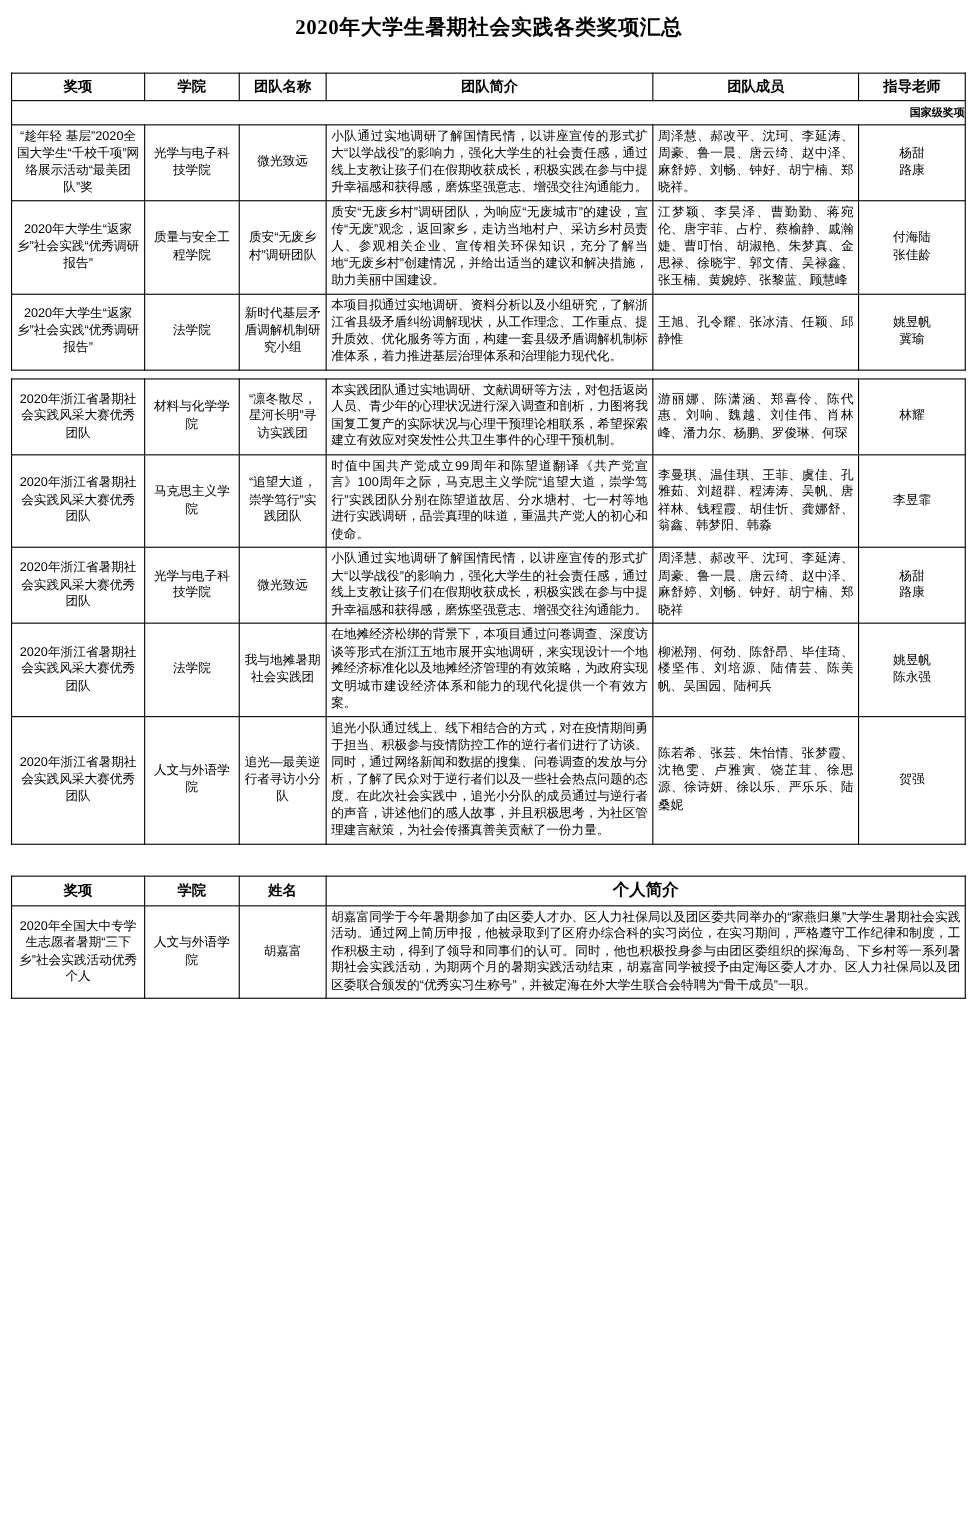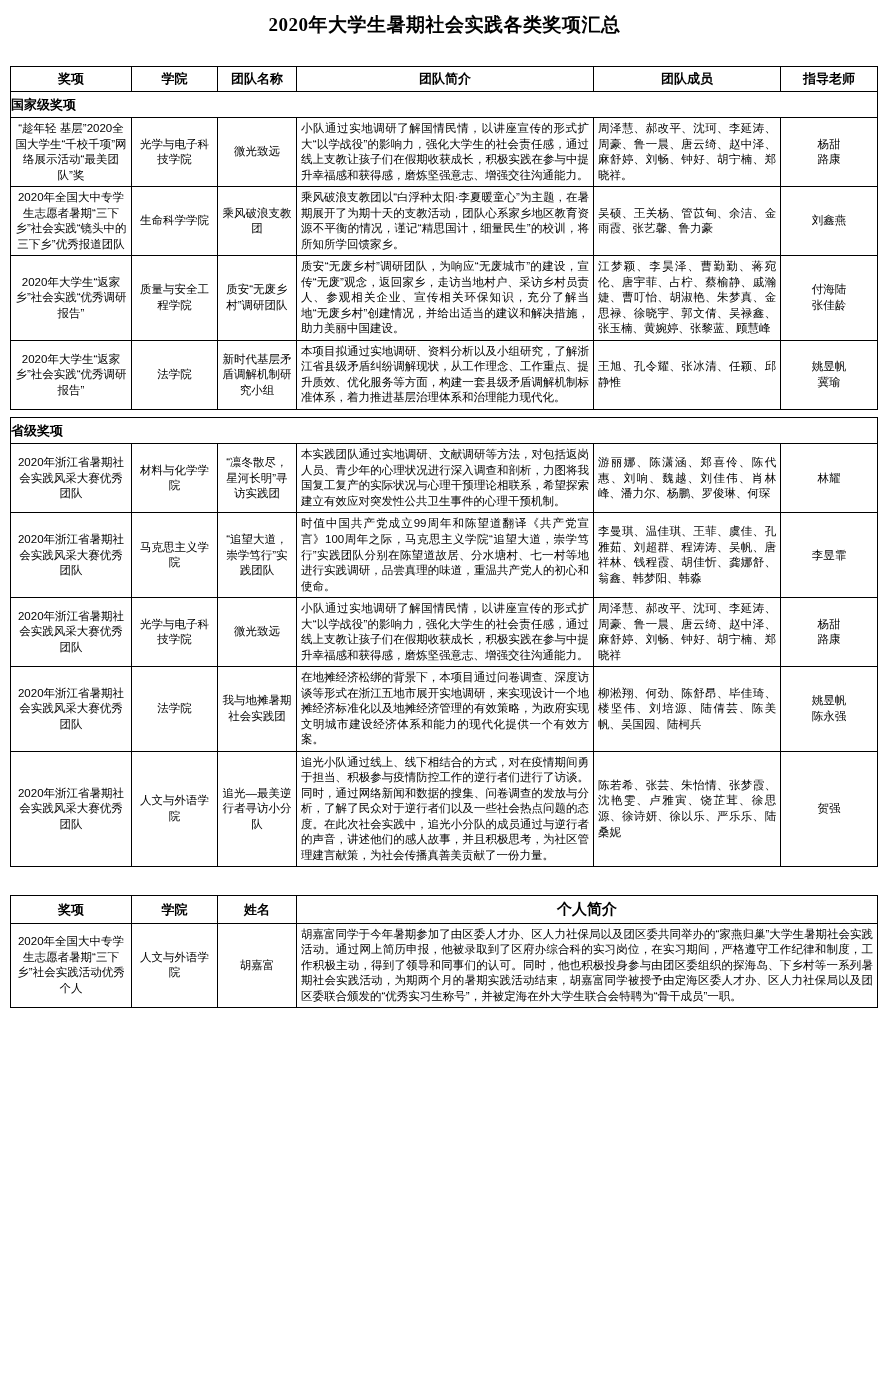--- a/index.html
+++ b/index.html
@@ -28,23 +28,23 @@
     border:1px solid #000;
     padding:3px 4px;
     font-size:11.5px;
     line-height:1.35;
     vertical-align:middle;
     word-break:break-all;
     overflow-wrap:anywhere;
   }
   th{font-weight:bold;text-align:center;font-size:13px;}
   .sec-head{
-    text-align:left;
+    text-align:right;
     font-weight:bold;
-    font-size:13px;
+    font-size:10px;
     padding:4px 0;
   }
   .c-center{text-align:center;}
   .c-just{text-align:justify;text-align-last:left;}
   .c-award{text-align:center;}
   .spacer td{border:none;height:7px;padding:0;}
   
   col.c1{width:110px;}
   col.c2{width:78px;}
   col.c3{width:72px;}
@@ -95,28 +95,20 @@
         <tr>
           <td class="c-award">“趁年轻 基层”2020全国大学生“千校千项”网络展示活动“最美团队”奖</td>
           <td class="c-center">光学与电子科技学院</td>
           <td class="c-center">微光致远</td>
           <td class="c-just">小队通过实地调研了解国情民情，以讲座宣传的形式扩大“以学战役”的影响力，强化大学生的社会责任感，通过线上支教让孩子们在假期收获成长，积极实践在参与中提升幸福感和获得感，磨炼坚强意志、增强交往沟通能力。</td>
           <td class="c-just">周泽慧、郝改平、沈珂、李延涛、周豪、鲁一晨、唐云绮、赵中泽、麻舒婷、刘畅、钟好、胡宁楠、郑晓祥。</td>
           <td class="c-center" style="white-space:pre-line">杨甜
 路康</td>
         </tr>
         <tr>
-          <td class="c-award">2020年全国大中专学生志愿者暑期“三下乡”社会实践“镜头中的三下乡”优秀报道团队</td>
-          <td class="c-center">生命科学学院</td>
-          <td class="c-center">乘风破浪支教团</td>
-          <td class="c-just">乘风破浪支教团以“白浮种太阳·李夏暖童心”为主题，在暑期展开了为期十天的支教活动，团队心系家乡地区教育资源不平衡的情况，谨记“精思国计，细量民生”的校训，将所知所学回馈家乡。</td>
-          <td class="c-just">吴硕、王关杨、管苡甸、余洁、金雨霞、张艺馨、鲁力豪</td>
-          <td class="c-center" style="white-space:pre-line">刘鑫燕</td>
-        </tr>
-        <tr>
           <td class="c-award">2020年大学生“返家乡”社会实践“优秀调研报告”</td>
           <td class="c-center">质量与安全工程学院</td>
           <td class="c-center">质安“无废乡村”调研团队</td>
           <td class="c-just">质安“无废乡村”调研团队，为响应“无废城市”的建设，宣传“无废”观念，返回家乡，走访当地村户、采访乡村员责人、参观相关企业、宣传相关环保知识，充分了解当地“无废乡村”创建情况，并给出适当的建议和解决措施，助力美丽中国建设。</td>
           <td class="c-just">江梦颖、李昊泽、曹勤勤、蒋宛伦、唐宇菲、占柠、蔡榆静、戚瀚婕、曹叮怡、胡淑艳、朱梦真、金思禄、徐晓宇、郭文倩、吴禄鑫、张玉楠、黄婉婷、张黎蓝、顾慧峰</td>
           <td class="c-center" style="white-space:pre-line">付海陆
 张佳龄</td>
         </tr>
         <tr>
           <td class="c-award">2020年大学生“返家乡”社会实践“优秀调研报告”</td>
@@ -125,23 +117,20 @@
           <td class="c-just">本项目拟通过实地调研、资料分析以及小组研究，了解浙江省县级矛盾纠纷调解现状，从工作理念、工作重点、提升质效、优化服务等方面，构建一套县级矛盾调解机制标准体系，着力推进基层治理体系和治理能力现代化。</td>
           <td class="c-just">王旭、孔令耀、张冰清、任颖、邱静惟</td>
           <td class="c-center" style="white-space:pre-line">姚昱帆
 冀瑜</td>
         </tr>
 
         <tr class="spacer">
             <td colspan="6"></td>
           </tr>
 
-        <tr>
-          <td class="sec-head" colspan="6">省级奖项</td>
-        </tr>
 
         <tr>
           <td class="c-award">2020年浙江省暑期社会实践风采大赛优秀团队</td>
           <td class="c-center">材料与化学学院</td>
           <td class="c-center">“凛冬散尽，星河长明”寻访实践团</td>
           <td class="c-just">本实践团队通过实地调研、文献调研等方法，对包括返岗人员、青少年的心理状况进行深入调查和剖析，力图将我国复工复产的实际状况与心理干预理论相联系，希望探索建立有效应对突发性公共卫生事件的心理干预机制。</td>
           <td class="c-just">游丽娜、陈潇涵、郑喜伶、陈代惠、刘响、魏越、刘佳伟、肖林峰、潘力尔、杨鹏、罗俊琳、何琛</td>
           <td class="c-center" style="white-space:pre-line">林耀</td>
         </tr>
         <tr>

